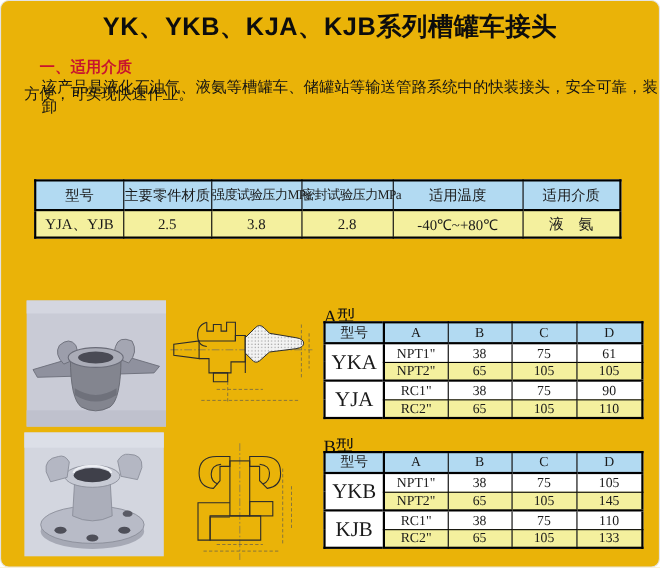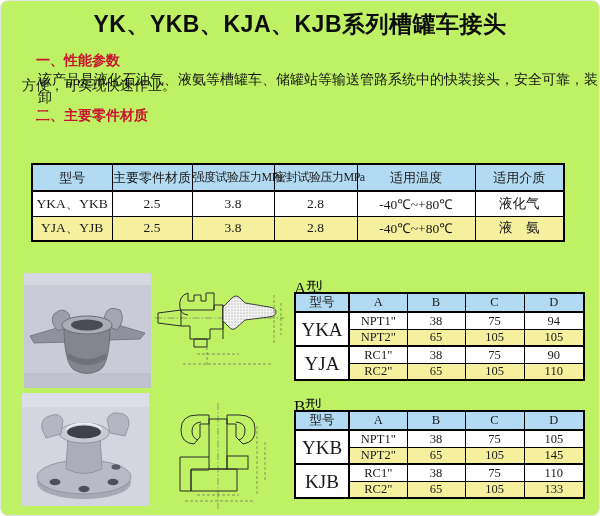--- a/index.html
+++ b/index.html
@@ -1,18 +1,18 @@
 <!DOCTYPE html>
 <html><head>
 <meta charset="utf-8">
 <style>
   * { margin:0; padding:0; box-sizing:border-box; }
   html,body { background:#fff; }
   .page {
-    position:relative; width:600px; height:516px; background:#bef264;
+    position:relative; width:600px; height:516px; background:#eab308;
     font-family:"Liberation Sans", sans-serif; color:#1a1a1a;
     border:1px solid #e3e3e3; border-radius:8px; overflow:hidden;
   }
   .abs { position:absolute; }
   .title {
     top:8px; left:0; width:100%; text-align:center;
     font-size:23px; font-weight:bold; color:#0d0d0d; letter-spacing:0.5px;
     font-family:"Liberation Sans", sans-serif;
   }
   .h-red { color:#c8142e; font-weight:bold; font-size:14px; }
@@ -52,25 +52,24 @@
 
   svg { display:block; }
 </style>
 </head>
 <body>
 
 <div class="page">
 
   <div class="abs title">YK、YKB、KJA、KJB系列槽罐车接头</div>
 
-  <div class="abs h-red" style="left:35px; top:51px;">一、性能参数</div>
+  <div class="abs h-red" style="left:35px; top:51px;">一、适用介质</div>
   <div class="abs body-text" style="left:37px; top:70px;">该产品是液化石油气、液氨等槽罐车、储罐站等输送管路系统中的快装接头，安全可靠，装卸</div>
   <div class="abs body-text" style="left:5px; top:76px;margin-left:16px;">方便，可实现快速作业。</div>
 
-  <div class="abs h-red" style="left:35px; top:106px;">二、主要零件材质</div>
 
 
   <table class="abs perf-table" style="left:30px; top:162px; width:532px;">
     <colgroup>
       <col style="width:80px">
         <col style="width:80px">
         <col style="width:82px">
       <col style="width:83px">
         <col style="width:118px">
         <col style="width:89px">
@@ -79,28 +78,20 @@
       <tr>
         <th>型号</th>
         <th>主要零件材质</th>
         <th class="small">强度试验压力MPa</th>
         <th class="small">密封试验压力MPa</th>
         <th>适用温度</th>
         <th>适用介质</th>
       </tr>
     </thead>
     <tbody>
-      <tr class="row-white">
-        <td>YKA、YKB</td>
-        <td>2.5</td>
-        <td>3.8</td>
-        <td>2.8</td>
-        <td>-40℃~+80℃</td>
-        <td>液化气</td>
-      </tr>
       <tr class="row-yellow">
         <td>YJA、YJB</td>
         <td>2.5</td>
         <td>3.8</td>
         <td>2.8</td>
         <td>-40℃~+80℃</td>
         <td>液　氨</td>
       </tr>
     </tbody>
   </table>
@@ -163,21 +154,21 @@
         <th>C</th>
         <th>D</th>
       </tr>
     </thead>
     <tbody>
       <tr class="row-white">
         <td class="model-cell" rowspan="2">YKA</td>
         <td>NPT1"</td>
         <td>38</td>
         <td>75</td>
-        <td>94</td>
+        <td>61</td>
       </tr>
       <tr class="row-yellow">
         <td>NPT2"</td>
         <td>65</td>
         <td>105</td>
         <td>105</td>
       </tr>
       <tr class="row-white group-start">
         <td class="model-cell" rowspan="2">YJA</td>
         <td>RC1"</td>

